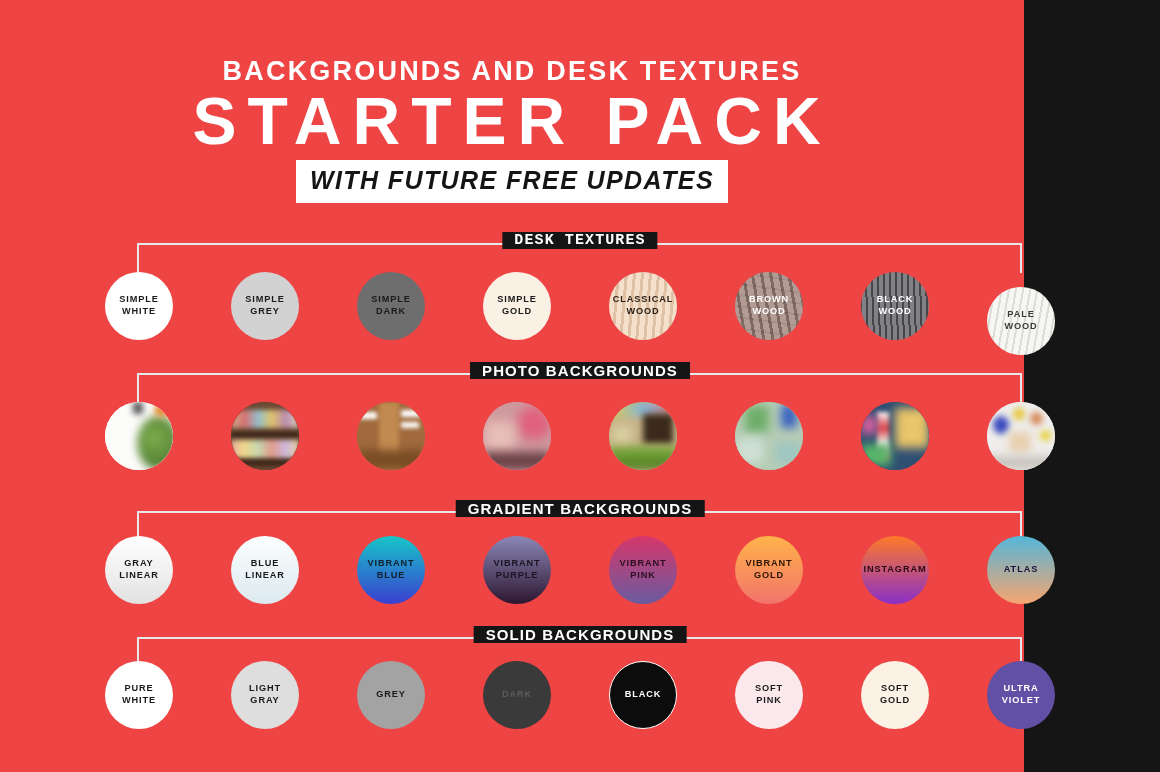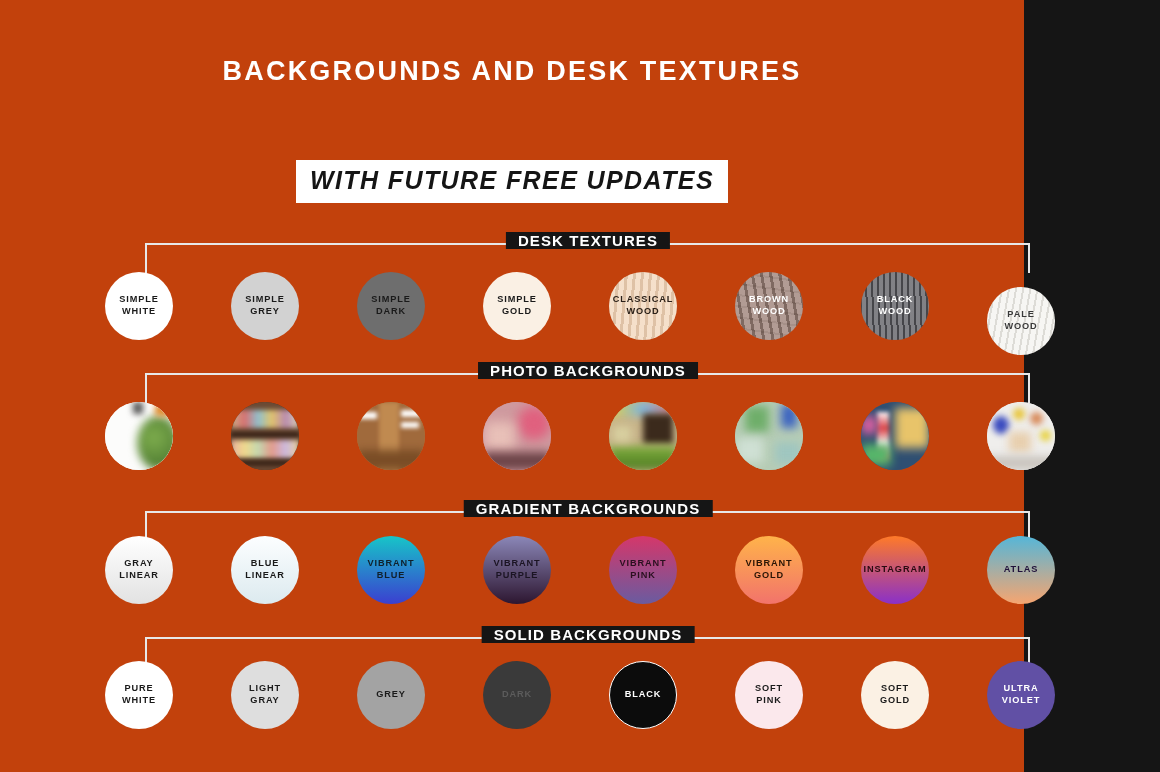--- a/index.html
+++ b/index.html
@@ -2,21 +2,21 @@
 <html><head>
 <meta charset="utf-8">
 <style>
   * { box-sizing: border-box; margin: 0; padding: 0; }
   html, body {
     width: 1160px; height: 772px;
     background: #151515;
     font-family: "Liberation Sans", sans-serif;
     overflow: hidden;
   }
-  #stage { position: relative; width: 1024px; height: 772px; background: #c2410c; padding-left: 8px; }
+  #stage { position: relative; width: 1024px; height: 772px; background: #ef4444; }
 
   
   .hdr { position: absolute; left: 0; right: 0; text-align: center; }
   .hdr-kicker {
     top: 56px;
     font-size: 27px; font-weight: 700; letter-spacing: 2.2px;
     color: #ffffff; text-transform: uppercase;
     font-stretch: condensed;
   }
   .hdr-title {
@@ -68,30 +68,31 @@
 
   
   .photo-art { position: absolute; inset: 0; }
 </style>
 </head>
 <body>
 
 <div id="stage">
 
   <div class="hdr hdr-kicker">BACKGROUNDS AND DESK TEXTURES</div>
+  <div class="hdr hdr-title">STARTER PACK</div>
   <div class="hdr hdr-badge-wrap">
     <span class="hdr-badge">WITH FUTURE FREE UPDATES</span>
   </div>
 
   <div id="sections">
       <div class="rail" style="top: 243px;">
         <div class="rail-line" style="left: 138px; width: 883px;"></div>
         <div class="rail-drop" style="left: 137px; height: 30px;"></div>
         <div class="rail-drop" style="left: 1020px; height: 30px;"></div>
-        <div class="rail-label" style="left: 580px;">DESK TEXTURES</div>
+        <div class="rail-label" style="left: 580px; font-family: Liberation Mono, monospace;">DESK TEXTURES</div>
       </div>
       <div class="rail" style="top: 373px;">
         <div class="rail-line" style="left: 138px; width: 883px;"></div>
         <div class="rail-drop" style="left: 137px; height: 30px;"></div>
         <div class="rail-drop" style="left: 1020px; height: 30px;"></div>
         <div class="rail-label" style="left: 580px;">PHOTO BACKGROUNDS</div>
       </div>
       <div class="rail" style="top: 511px;">
         <div class="rail-line" style="left: 138px; width: 883px;"></div>
         <div class="rail-drop" style="left: 137px; height: 30px;"></div>

